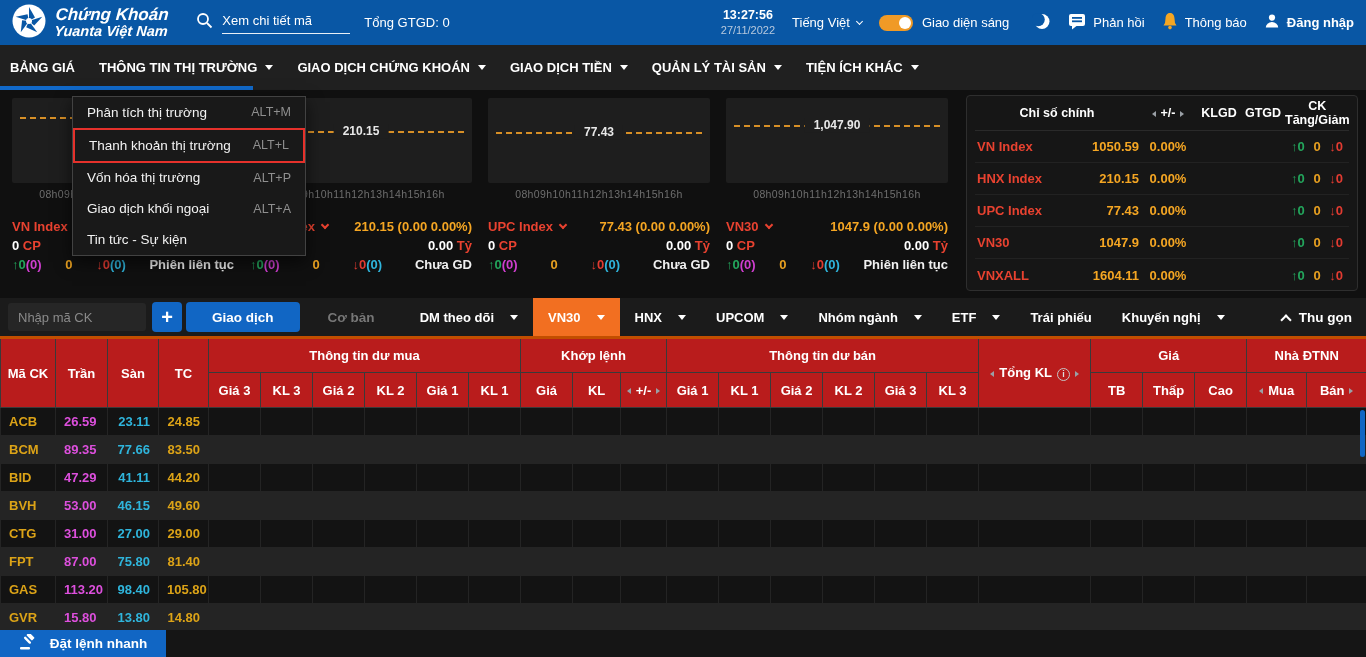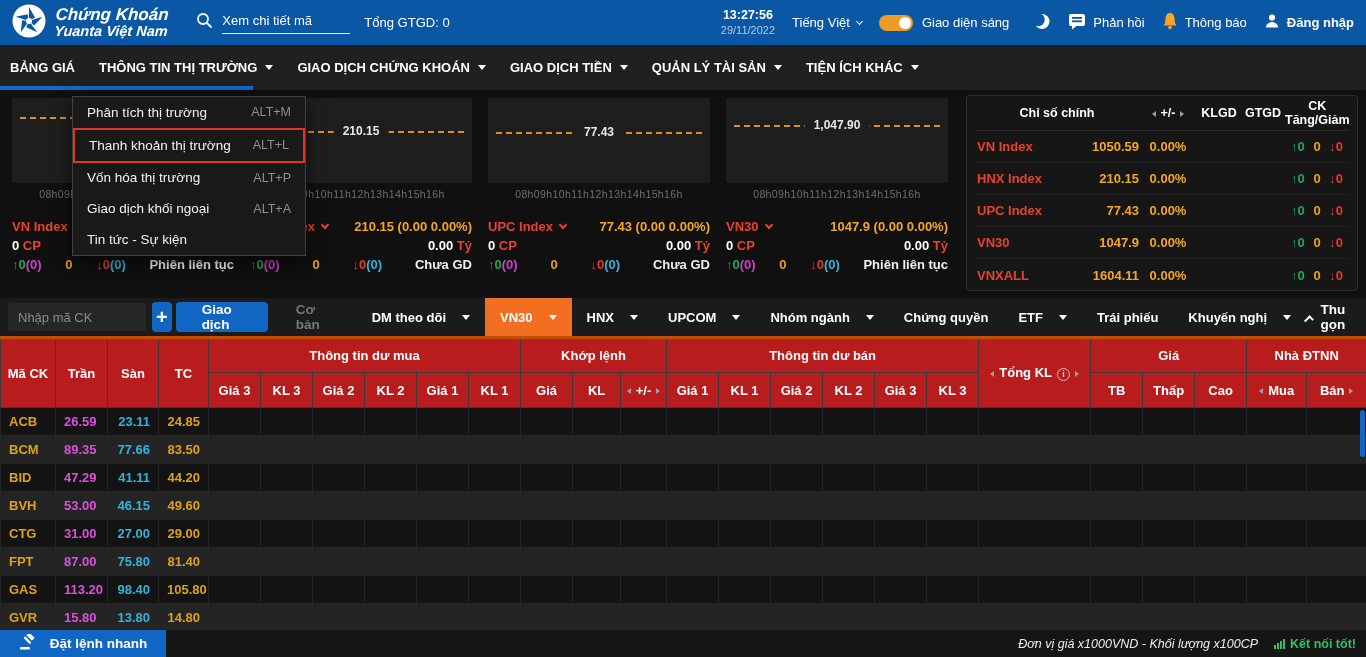--- a/index.html
+++ b/index.html
@@ -140,21 +140,21 @@
         <svg width="17" height="17" viewBox="0 0 17 17">
             <circle cx="7" cy="7" r="5" fill="none" stroke="#fff" stroke-width="1.8"></circle>
             <line x1="11" y1="11" x2="15.5" y2="15.5" stroke="#fff" stroke-width="1.8"></line>
           </svg>
       </span>
       <input class="search-input" placeholder="Xem chi tiết mã" style="">
     </div>
     <span class="total-gtgd">Tổng GTGD: 0</span>
     <div class="clock">
       <div class="t">13:27:56</div>
-      <div class="d">29/11/2022</div>
+      <div class="d">27/11/2022</div>
     </div>
     <div class="tb-item">
       <span>Tiếng Việt</span>
       <span class="chev-sm"></span>
     </div>
     <div class="tb-item" style="gap:9px;">
       <div class="toggle">
           <div class="knob"></div>
         </div>
       <span>Giao diện sáng</span>
@@ -437,23 +437,20 @@
           <span>HNX</span>
           <span class="caret-down"></span>
         </div>
         <div class="tab">
           <span>UPCOM</span>
           <span class="caret-down"></span>
         </div>
         <div class="tab">
           <span>Nhóm ngành</span>
           <span class="caret-down"></span>
-        </div>
-        <div class="tab">
-          <span>Chứng quyền</span>
         </div>
         <div class="tab">
           <span>ETF</span>
           <span class="caret-down"></span>
         </div>
         <div class="tab">
           <span>Trái phiếu</span>
         </div>
         <div class="tab">
           <span>Khuyến nghị</span>
@@ -760,27 +757,15 @@
         <svg width="17" height="16" viewBox="0 0 17 16">
             <g fill="#fff">
               <rect x="7.5" y="0.5" width="8" height="4" rx="1" transform="rotate(45 11.5 2.5)"></rect>
               <rect x="4" y="5" width="9" height="2.4" rx="1.2" transform="rotate(45 8.5 6.2)"></rect>
               <rect x="1" y="13" width="10" height="2.4" rx="1"></rect>
             </g>
           </svg>
       </span>
       <span>Đặt lệnh nhanh</span>
     </div>
-    <div class="foot-right">
-      <span class="note">Đơn vị giá x1000VND - Khối lượng x100CP</span>
-      <span class="conn">
-        <span class="bars">
-            <i style="height:4px"></i>
-            <i style="height:6px"></i>
-            <i style="height:8px"></i>
-            <i style="height:10px"></i>
-          </span>
-        <span>Kết nối tốt!</span>
-      </span>
-    </div>
   </footer>
 
 </div>
 
 </body></html>

